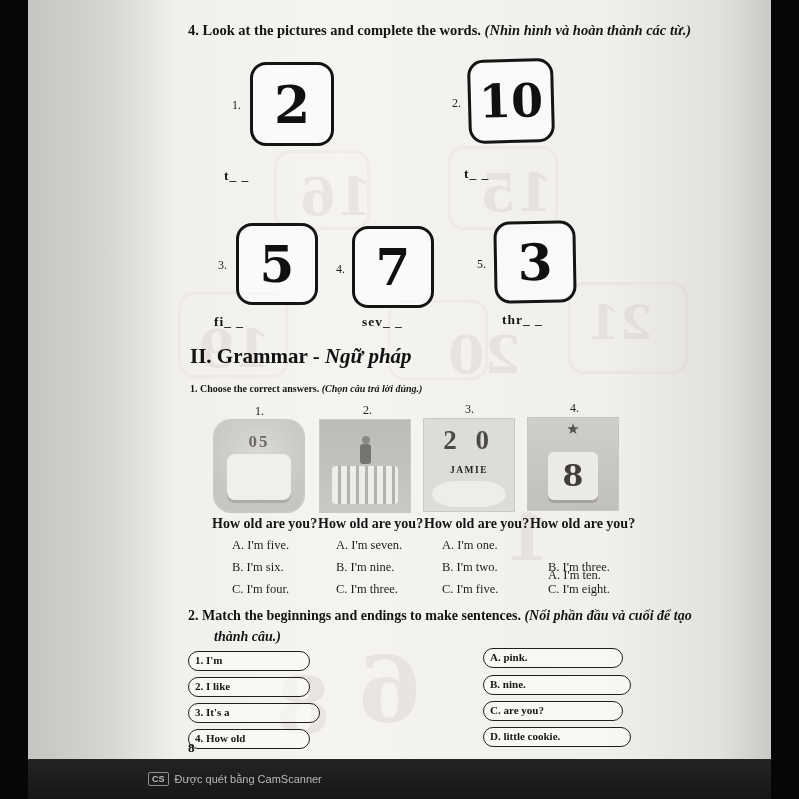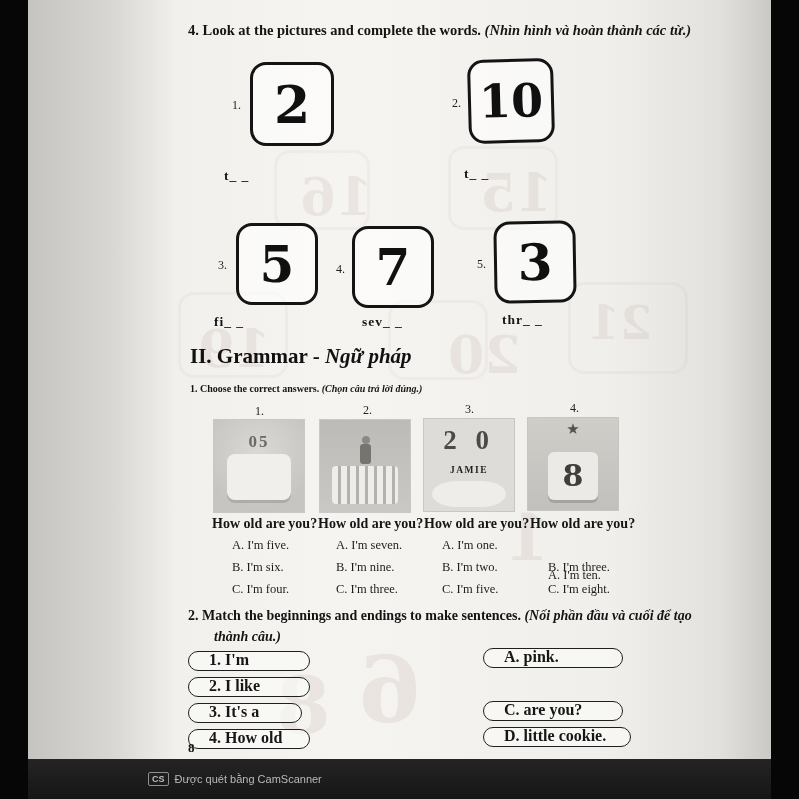--- a/index.html
+++ b/index.html
@@ -37,21 +37,21 @@
     position:absolute; border:3.5px solid #141414; border-radius:16px;
     background:rgba(255,255,255,.6);
     display:flex; align-items:center; justify-content:center;
     font-weight:bold; font-family:"DejaVu Serif", serif; color:#101010;
   }
   .card-label { position:absolute; font-size:12px; color:#222; }
   .blank { position:absolute; font-weight:bold; font-size:13.5px; letter-spacing:1px; color:#161616; }
   
   .photo { position:absolute; width:90px; height:92px; overflow:hidden; box-shadow:0 0 0 1px rgba(120,120,118,.35); }
   .photo-label { position:absolute; font-size:12px; color:#222; }
-  .p1 { background:radial-gradient(circle at 50% 35%,#dbd9d5 0%,#c7c5c1 75%); }
+  .p1 { background:radial-gradient(circle at 50% 35%,#dbd9d5 0%,#c7c5c1 75%);border-radius:17px; }
   .p2 { background:linear-gradient(180deg,#bdbbb7 0%,#cac8c4 100%); }
   .p3 { background:#dedcd8; }
   .p4 { background:linear-gradient(180deg,#d0cec9 0%,#c2c0bc 100%); }
   .cake-base { position:absolute; background:#f1efeb; }
   .p1 .cake-base { left:13px; top:34px; width:64px; height:46px; border-radius:8px; box-shadow:0 3px 0 #aeaca8; }
   .p1 .photo-num { position:absolute; left:0; right:0; top:12px; text-align:center; font-size:17px; font-weight:bold; color:#6c6a66; letter-spacing:2px; }
   .p2 .cake-base { left:12px; top:46px; width:66px; height:38px; border-radius:4px;
     background:repeating-linear-gradient(90deg,#efede9 0 6px,#b4b2ae 6px 9px); }
   .p2 .figure-body { position:absolute; left:40px; top:24px; width:11px; height:20px; background:#76746f; border-radius:3px; }
   .p2 .figure-head { position:absolute; left:42px; top:16px; width:8px; height:8px; background:#8b8984; border-radius:50%; }
@@ -61,21 +61,21 @@
   .p3 .cake-base { left:8px; top:62px; width:74px; height:26px; border-radius:40%/60%; background:#efede9; }
   .p4 .cake-base { left:20px; top:34px; width:50px; height:48px; border-radius:6px; background:#eceae6; box-shadow:0 3px 0 #a5a39f; }
   .p4 .photo-num { position:absolute; left:0; right:0; top:40px; text-align:center; font-size:30px; font-weight:bold; color:#403e3b; font-family:"DejaVu Serif",serif; }
   .p4 .topper { position:absolute; left:0; right:0; top:2px; text-align:center; font-size:15px; color:#55534f; }
   
   .question { position:absolute; font-weight:bold; font-size:14px; color:#151515; }
   .opt { position:absolute; font-size:12.5px; color:#1d1d1d; }
   
   .pill {
     position:absolute; height:20px; border:1.7px solid #1f1f1f; border-radius:10px;
-    font-size:16px; font-weight:bold; line-height:16px; padding-left:20px;
+    font-size:11px; font-weight:bold; line-height:16px; padding-left:6px;
     background:rgba(251,250,248,.65); color:#161616;
   }
   .page-number { position:absolute; font-weight:bold; font-size:13px; color:#111; }
   
   .scan-bar {
     position:absolute; left:28px; right:28px; bottom:0; height:40px;
     background:linear-gradient(180deg,#242424 0%,#161616 100%);
     display:flex; align-items:center; padding-left:120px; gap:6px;
     font-family:"Liberation Sans", sans-serif;
   }
@@ -194,24 +194,25 @@
   <span class="opt" style="left:520px;top:582px">C. I'm eight.</span>
 
   <div class="ex-title" style="left:160px;top:605px;width:516px;font-size:14px">
     <span>2.</span>
     <span>Match the beginnings and endings to make sentences.</span>
     <span class="vi">(Nối phần đầu và cuối để tạo thành câu.)</span>
   </div>
 
   <div class="pill" style="left:160px;top:651px;width:122px">1. I'm</div>
   <div class="pill" style="left:160px;top:677px;width:122px">2. I like</div>
-  <div class="pill" style="left:160px;top:703px;width:114px">3. It's a</div>
+  <div class="pill" style="left:160px;top:703px;width:132px">3. It's a</div>
   <div class="pill" style="left:160px;top:729px;width:122px">4. How old</div>
 
   <div class="pill" style="left:455px;top:648px;width:140px">A. pink.</div>
+  <div class="pill" style="left:455px;top:675px;width:148px">B. nine.</div>
   <div class="pill" style="left:455px;top:701px;width:140px">C. are you?</div>
   <div class="pill" style="left:455px;top:727px;width:148px">D. little cookie.</div>
 
   <span class="page-number" style="left:160px;top:740px">8</span>
 </div>
 
 <div class="scan-bar">
   <span class="cs-logo">CS</span>
   <span class="cs-text">Được quét bằng CamScanner</span>
 </div>

